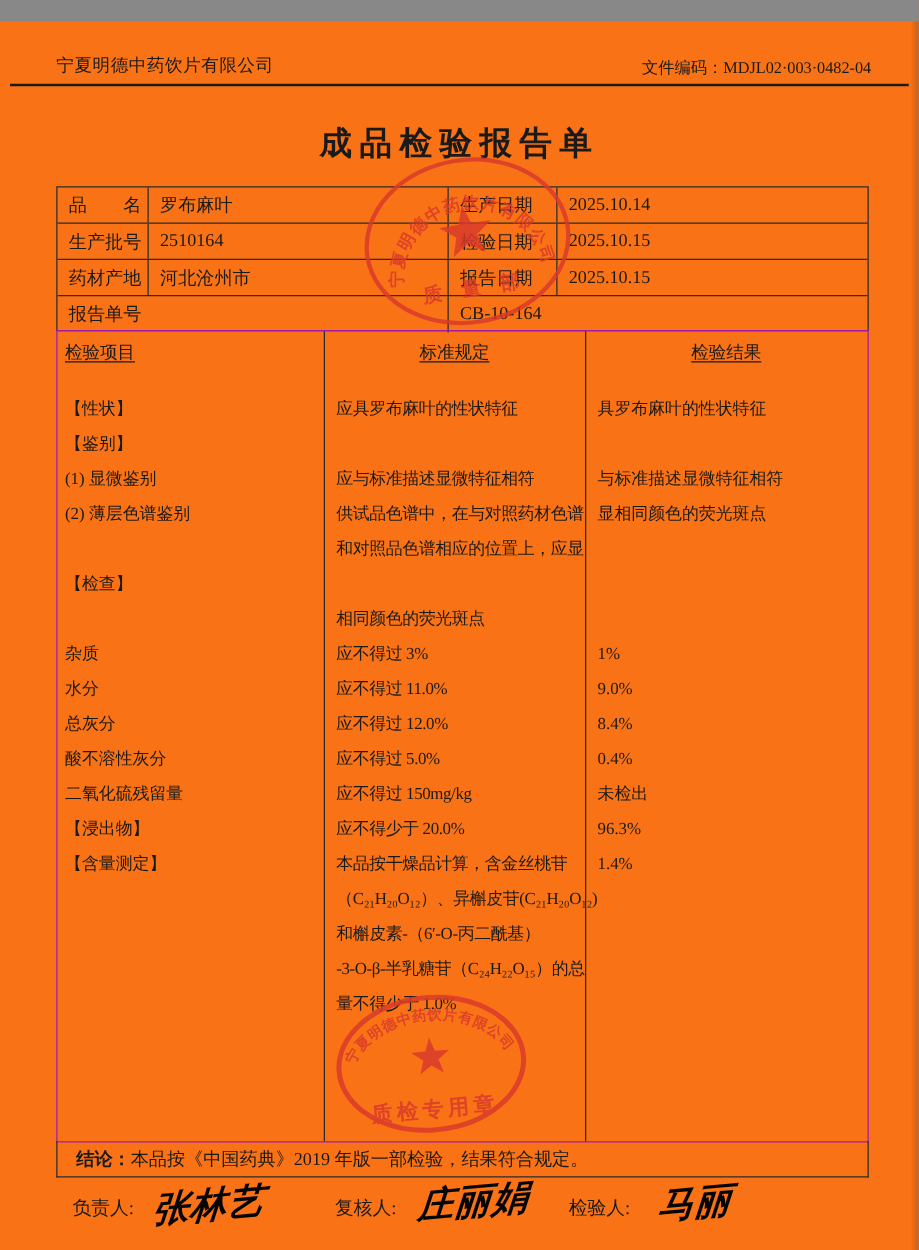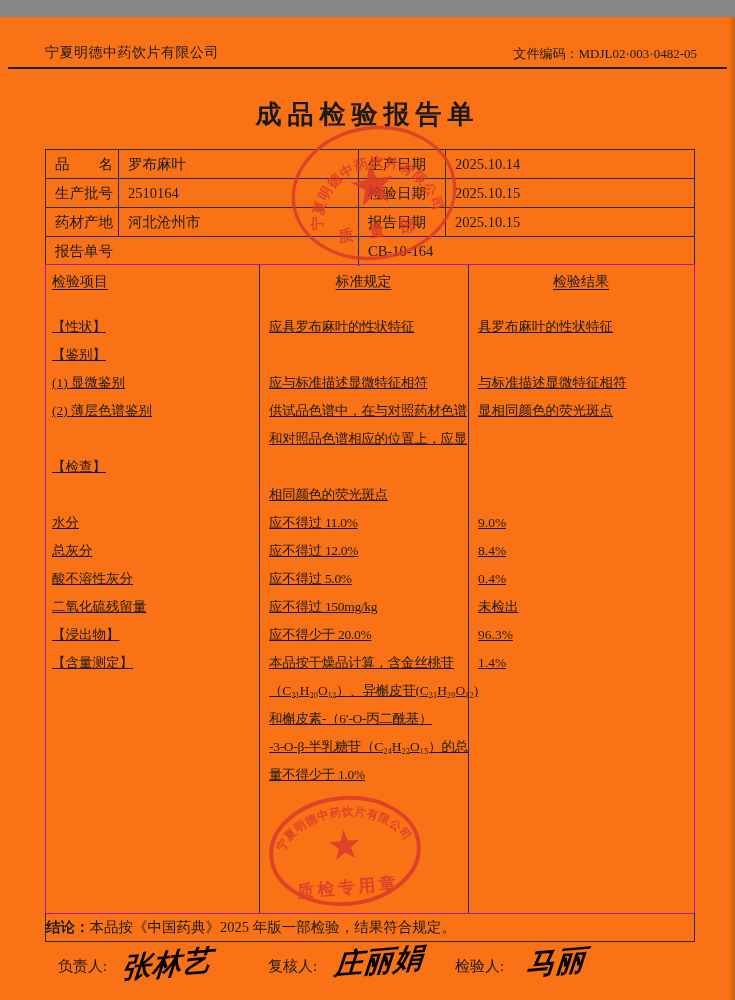--- a/index.html
+++ b/index.html
@@ -29,46 +29,46 @@
   
   .main-table{position:absolute;left:45px;top:247px;width:650px;height:650px;
     border:1px solid #a21caf;box-sizing:border-box;font-size:13.5px;}
   .vline{position:absolute;top:0;bottom:0;width:1px;background:#2b2b2b;}
   .vline.v1{left:213px;} .vline.v2{left:422px;}
   .col-hdr{position:absolute;top:8px;height:18px;font-size:14px;}
   .col-hdr span{text-decoration:underline;text-underline-offset:3px;}
   .col-hdr.h1{left:6px;} .col-hdr.h2{left:213px;width:209px;text-align:center;}
   .col-hdr.h3{left:422px;width:226px;text-align:center;}
   .lines{position:absolute;left:0;top:48px;width:648px;}
-  .line{display:grid;grid-template-columns:213px 209px 226px;height:28px;line-height:28px;text-decoration:underline;}
+  .line{display:grid;grid-template-columns:213px 209px 226px;height:28px;line-height:28px;}
   .line .c1{padding-left:6px;white-space:nowrap;}
   .line .c2{padding-left:10px;white-space:nowrap;letter-spacing:-.3px;}
   .line .c3{padding-left:10px;white-space:nowrap;}
   
   .conclusion{position:absolute;left:45px;top:896px;width:650px;height:29px;
     border:1px solid #2b2b2b;border-top:none;box-sizing:border-box;
-    display:flex;align-items:center;padding-left:0;font-size:14.5px;}
+    display:flex;align-items:center;padding-left:15px;font-size:14.5px;}
   .conclusion .lbl{font-weight:bold;}
   
   .sig-label{position:absolute;font-size:15px;}
   .sig-name{position:absolute;font-size:29px;font-weight:bold;font-style:italic;
     transform:rotate(-5deg) skewX(-10deg);color:#050505;letter-spacing:1px;}
   
   .stamp{position:absolute;opacity:.84;}
   .stamp.s1{left:289px;top:107px;transform:rotate(-9deg);}
   .stamp.s2{left:266px;top:776px;transform:rotate(-5deg);}
   .stamp text{fill:#d93a2b;font-family:"Liberation Serif","DejaVu Serif",serif;font-weight:bold;}
 </style>
 </head>
 <body>
 
 <div class="page">
 
   <div class="hdr-company">宁夏明德中药饮片有限公司</div>
-  <div class="hdr-code"><span>文件编码：</span><span>MDJL02·003·0482-05</span></div>
+  <div class="hdr-code"><span>文件编码：</span><span>MDJL02·003·0482-04</span></div>
   <div class="hdr-rule"></div>
 
   <div class="doc-title">成品检验报告单</div>
 
   <div class="info-table">
     <div class="info-row">
       <div class="info-cell">品　　名</div>
       <div class="info-cell">罗布麻叶</div>
       <div class="info-cell">生产日期</div>
       <div class="info-cell">2025.10.14</div>
@@ -128,20 +128,25 @@
           <div class="c1">【检查】</div>
           <div class="c2"></div>
           <div class="c3"></div>
         </div>
       <div class="line">
           <div class="c1"></div>
           <div class="c2">相同颜色的荧光斑点</div>
           <div class="c3"></div>
         </div>
       <div class="line">
+          <div class="c1">杂质</div>
+          <div class="c2">应不得过 3%</div>
+          <div class="c3">1%</div>
+        </div>
+      <div class="line">
           <div class="c1">水分</div>
           <div class="c2">应不得过 11.0%</div>
           <div class="c3">9.0%</div>
         </div>
       <div class="line">
           <div class="c1">总灰分</div>
           <div class="c2">应不得过 12.0%</div>
           <div class="c3">8.4%</div>
         </div>
       <div class="line">
@@ -182,21 +187,21 @@
       <div class="line">
           <div class="c1"></div>
           <div class="c2">量不得少于 1.0%</div>
           <div class="c3"></div>
         </div>
     </div>
   </div>
 
   <div class="conclusion">
     <span class="lbl">结论：</span>
-    <span>本品按《中国药典》2025 年版一部检验，结果符合规定。</span>
+    <span>本品按《中国药典》2019 年版一部检验，结果符合规定。</span>
   </div>
 
   <div class="sig-label" style="left:58px;top:940px;">负责人:</div>
   <div class="sig-name" style="left:122px;top:928px;">张林艺</div>
   <div class="sig-label" style="left:268px;top:940px;">复核人:</div>
   <div class="sig-name" style="left:334px;top:925px;">庄丽娟</div>
   <div class="sig-label" style="left:455px;top:940px;">检验人:</div>
   <div class="sig-name" style="left:526px;top:926px;">马丽</div>
 
   <svg class="stamp s1" width="170" height="138" viewBox="0 0 170 138">

